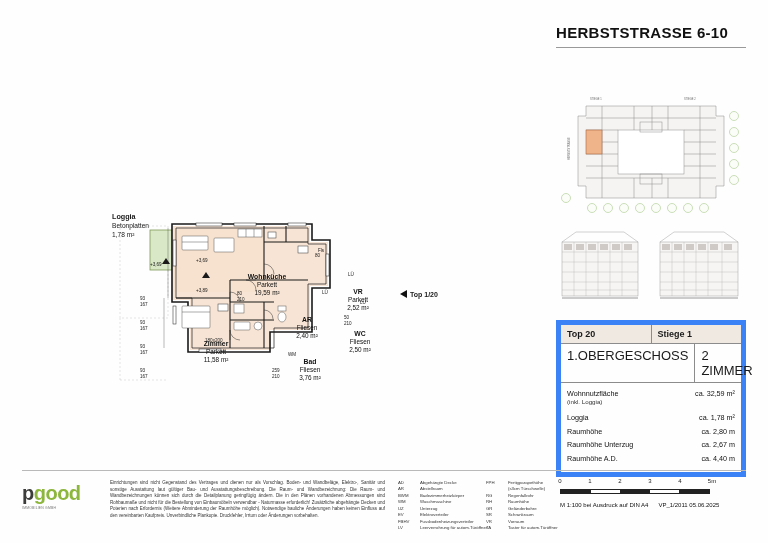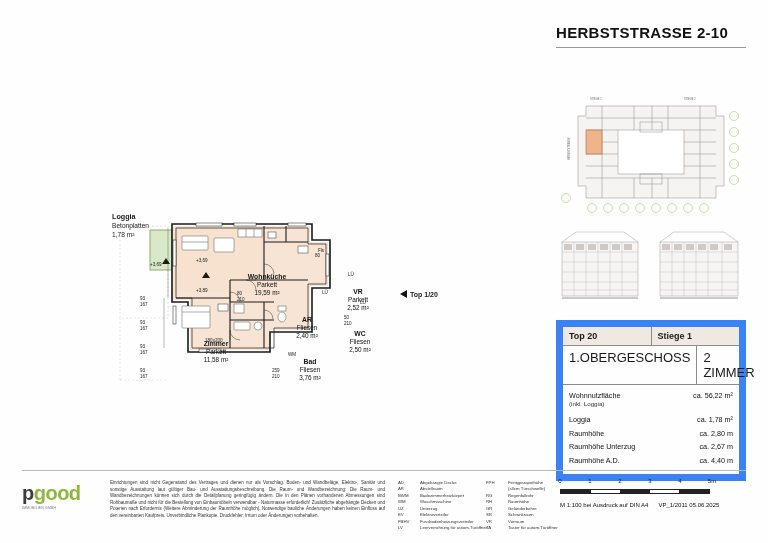--- a/index.html
+++ b/index.html
@@ -40,21 +40,21 @@
     border: 0;
   }
   .sp-canvas { position:absolute; inset:0; }
   .elevations {
     position: absolute; left: 556px; top: 228px;
     width: 190px; height: 82px;
   }
   
   .info-table {
     position: absolute; left: 556px; top: 320px; width: 190px;
-    border: 7px solid #3b82f6;
+    border: 5px solid #3b82f6;
     font-size: 7.6px;
   }
   .it-head {
     display: flex; background: #efe9e2; border-bottom: 1px solid #8c8c8c;
   }
   .it-head div {
     flex: 1; padding: 4px 6px; font-weight: bold; font-size: 9px;
   }
   .it-head div:first-child { border-right: 1px solid #8c8c8c; }
   .it-sub {
@@ -151,21 +151,21 @@
   .dim {
     position: absolute; font-size: 4.6px; color: #222;
   }
 </style>
 </head>
 <body>
 
 <div class="sheet">
 
   <div class="title-block">
-    <div class="title-main">HERBSTSTRASSE 2-10</div>
+    <div class="title-main">HERBSTSTRASSE 6-10</div>
     <div class="title-rule"></div>
   </div>
 
   <div class="siteplan">
     <svg class="sp-canvas" viewBox="0 0 190 140" xmlns="http://www.w3.org/2000/svg">
       <g stroke="#8a8a8a" stroke-width="0.5" fill="none">
 
         <path d="M30 28 L160 28 L160 38 L168 38 L168 108 L160 108 L160 120 L30 120 L30 108 L22 108 L22 38 L30 38 Z" fill="#f6f4f2"></path>
 
         <rect x="62" y="52" width="66" height="44" fill="#ffffff"></rect>
@@ -282,21 +282,21 @@
     <div class="it-sub">
       <div>1.OBERGESCHOSS</div>
       <div>2 ZIMMER</div>
     </div>
     <div class="it-rows">
       <div class="it-row tall">
         <div class="lbl">
           <span>Wohnnutzfläche</span>
           <small>(inkl. Loggia)</small>
         </div>
-        <div class="val">ca.  56,22 m²</div>
+        <div class="val">ca.  32,59 m²</div>
       </div>
       <div class="it-row">
         <div class="lbl">Loggia</div>
         <div class="val">ca.   1,78 m²</div>
       </div>
       <div class="it-row">
         <div class="lbl">Raumhöhe</div>
         <div class="val">ca.   2,80 m</div>
       </div>
       <div class="it-row">

